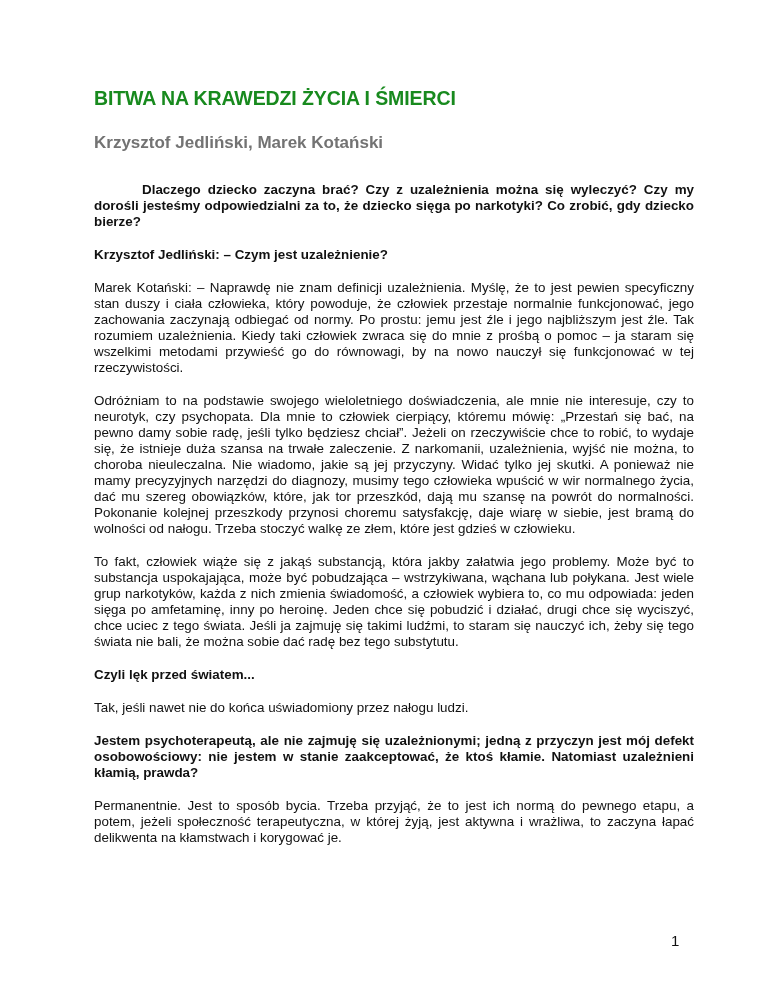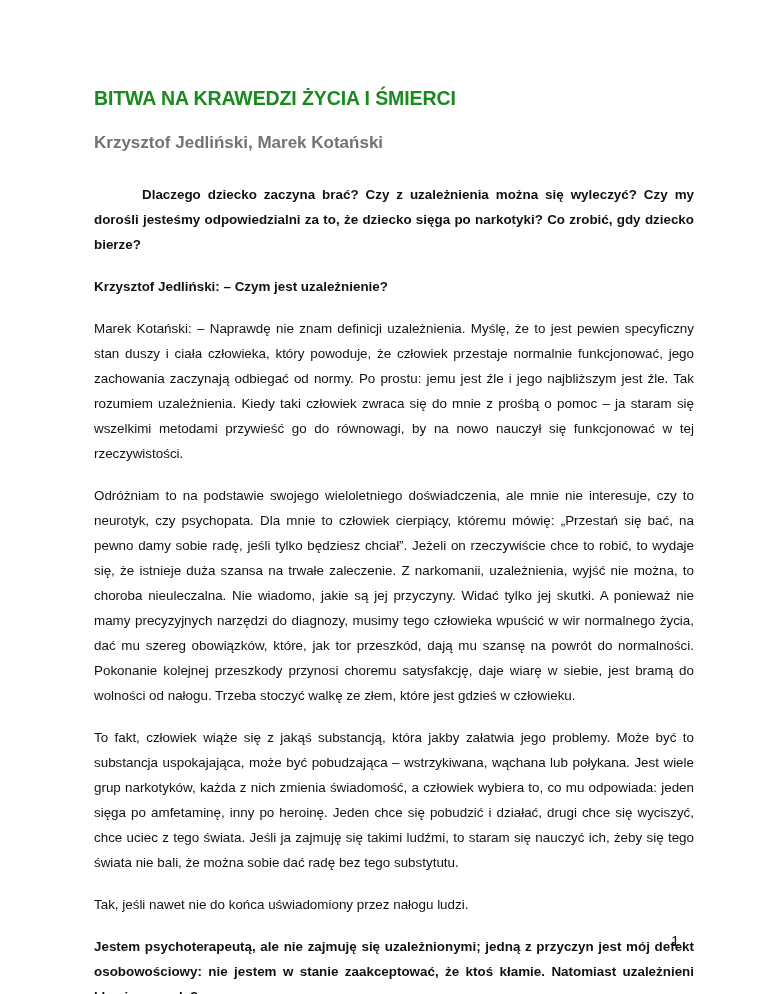--- a/index.html
+++ b/index.html
@@ -1,34 +1,36 @@
 <!DOCTYPE html>
 <html><head>
 <meta charset="utf-8">
 <style>
   html, body { margin: 0; padding: 0; background: #ffffff; }
   body { width: 768px; height: 994px; position: relative; overflow: hidden; font-family: "Liberation Sans", sans-serif; color: #111; }
   .page { position: absolute; left: 94px; top: 86px; width: 600px; }
   .title { color: #188a1e; font-weight: bold; font-size: 19.5px; margin: 0; line-height: 24px; letter-spacing: -0.1px; }
   .authors { color: #737373; font-weight: bold; font-size: 17px; margin: 22px 0 0 0; line-height: 22px; }
-  p { margin: 0; font-size: 13.4px; line-height: 25px; text-align: justify; }
+  p { margin: 0; font-size: 13.4px; line-height: 16px; text-align: justify; }
   .lead { margin-top: 28px; text-indent: 48px; font-weight: bold; }
   .q { font-weight: bold; }
   .gap { margin-top: 17px; }
   .pagenum { position: absolute; left: 671px; top: 932px; font-size: 15px; }
 </style>
 </head>
 <body>
 
 <div class="page">
   <h1 class="title">BITWA NA KRAWEDZI ŻYCIA I ŚMIERCI</h1>
   <h2 class="authors">Krzysztof Jedliński, Marek Kotański</h2>
   <p class="lead">Dlaczego dziecko zaczyna brać? Czy z uzależnienia można się wyleczyć? Czy my dorośli jesteśmy odpowiedzialni za to, że dziecko sięga po narkotyki? Co zrobić, gdy dziecko bierze?</p>
 
   <p class="q gap">Krzysztof Jedliński: – Czym jest uzależnienie?</p>
   <p class="gap">Marek Kotański: – Naprawdę nie znam definicji uzależnienia. Myślę, że to jest pewien specyficzny stan duszy i ciała człowieka, który powoduje, że człowiek przestaje normalnie funkcjonować, jego zachowania zaczynają odbiegać od normy. Po prostu: jemu jest źle i jego najbliższym jest źle. Tak rozumiem uzależnienia. Kiedy taki człowiek zwraca się do mnie z prośbą o pomoc – ja staram się wszelkimi metodami przywieść go do równowagi, by na nowo nauczył się funkcjonować w tej rzeczywistości.</p>
   <p class="gap">Odróżniam to na podstawie swojego wieloletniego doświadczenia, ale mnie nie interesuje, czy to neurotyk, czy psychopata. Dla mnie to człowiek cierpiący, któremu mówię: „Przestań się bać, na pewno damy sobie radę, jeśli tylko będziesz chciał”. Jeżeli on rzeczywiście chce to robić, to wydaje się, że istnieje duża szansa na trwałe zaleczenie. Z narkomanii, uzależnienia, wyjść nie można, to choroba nieuleczalna. Nie wiadomo, jakie są jej przyczyny. Widać tylko jej skutki. A ponieważ nie mamy precyzyjnych narzędzi do diagnozy, musimy tego człowieka wpuścić w wir normalnego życia, dać mu szereg obowiązków, które, jak tor przeszkód, dają mu szansę na powrót do normalności. Pokonanie kolejnej przeszkody przynosi choremu satysfakcję, daje wiarę w siebie, jest bramą do wolności od nałogu. Trzeba stoczyć walkę ze złem, które jest gdzieś w człowieku.</p>
   <p class="gap">To fakt, człowiek wiąże się z jakąś substancją, która jakby załatwia jego problemy. Może być to substancja uspokajająca, może być pobudzająca – wstrzykiwana, wąchana lub połykana. Jest wiele grup narkotyków, każda z nich zmienia świadomość, a człowiek wybiera to, co mu odpowiada: jeden sięga po amfetaminę, inny po heroinę. Jeden chce się pobudzić i działać, drugi chce się wyciszyć, chce uciec z tego świata. Jeśli ja zajmuję się takimi ludźmi, to staram się nauczyć ich, żeby się tego świata nie bali, że można sobie dać radę bez tego substytutu.</p>
+  <p class="q gap">Czyli lęk przed światem...</p>
   <p class="gap">Tak, jeśli nawet nie do końca uświadomiony przez nałogu ludzi.</p>
   <p class="q gap">Jestem psychoterapeutą, ale nie zajmuję się uzależnionymi; jedną z przyczyn jest mój defekt osobowościowy: nie jestem w stanie zaakceptować, że ktoś kłamie. Natomiast uzależnieni kłamią, prawda?</p>
+  <p class="gap">Permanentnie. Jest to sposób bycia. Trzeba przyjąć, że to jest ich normą do pewnego etapu, a potem, jeżeli społeczność terapeutyczna, w której żyją, jest aktywna i wrażliwa, to zaczyna łapać delikwenta na kłamstwach i korygować je.</p>
 </div>
 
 <div class="pagenum">1</div>
 
 </body></html>

